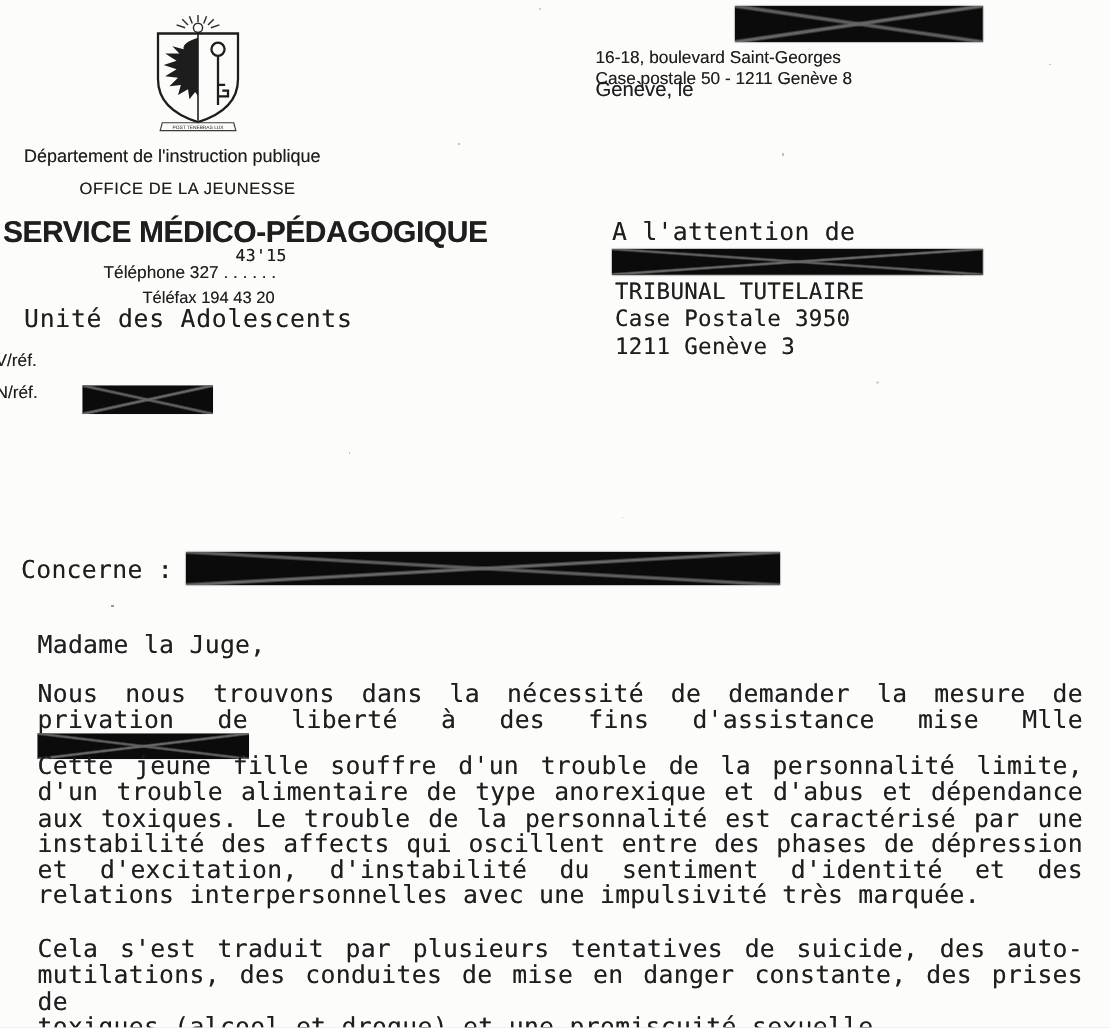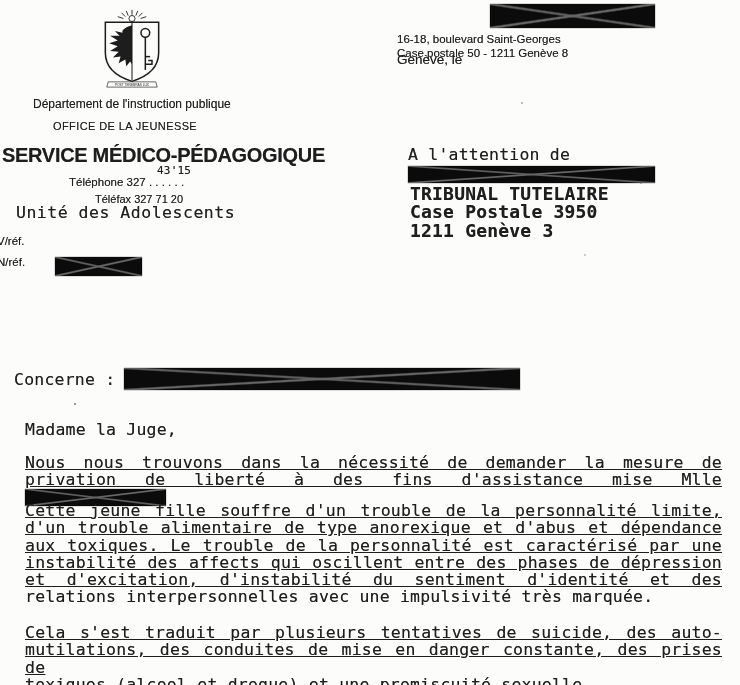--- a/index.html
+++ b/index.html
@@ -25,21 +25,21 @@
   .redact{
     background-color:#0b0b0b;
     background-image:
       linear-gradient(to bottom right, transparent 46%, #666 49%, #666 51%, transparent 54%),
       linear-gradient(to top right,    transparent 46%, #5d5d5d 49%, #5d5d5d 51%, transparent 54%);
     box-shadow:0 0 1px rgba(0,0,0,.8);
   }
   .redact-inline{display:inline-block; width:141px; height:17px; vertical-align:-3px;}
   .bodyblock{width:697px; font-size:16.5px; line-height:17.3px;padding-left:11px;}
   .bline{text-align:justify;}
-  .jfull{text-align-last:justify;text-decoration:underline;}
+  .jfull{text-align-last:justify;}
   .lh-addr div{line-height:18.4px;}
 </style>
 </head>
 <body>
 
 <div class="paper">
 
   <div class="abs" style="left:93px; top:9px;">
     <svg viewBox="0 0 80 84" width="78" height="80" aria-hidden="true">
       <g stroke="#2a2a2a" stroke-width="1">
@@ -59,34 +59,34 @@
         <circle cx="54" cy="25" r="4.6"></circle>
         <line x1="54" y1="29.6" x2="54" y2="64"></line>
         <path d="M54 58 h7 v-4 h-4"></path>
         <path d="M54 50 h5"></path>
       </g>
       <path d="M15 76.5 L65 76.5 L66.5 82 L13.5 82 Z" fill="none" stroke="#3a3a3a" stroke-width="0.8"></path>
       <text x="40" y="80.8" text-anchor="middle" font-size="3.4" fill="#1a1a1a">POST TENEBRAS LUX</text>
     </svg>
   </div>
 
-  <div class="abs sans ink" style="left:33px; top:97px; font-size:12px;">Département de l'instruction publique</div>
+  <div class="abs sans ink" style="left:16px; top:97px; font-size:12px;">Département de l'instruction publique</div>
 
   <div class="abs sans ink" style="left:53px; top:120px; font-size:11px; letter-spacing:.4px;">OFFICE DE LA JEUNESSE</div>
 
   <div class="abs sans ink" style="left:2px; top:144px; font-size:20px; font-weight:bold; letter-spacing:-0.3px;">SERVICE MÉDICO-PÉDAGOGIQUE</div>
 
   <div class="abs mono ink" style="left:157px; top:164px; font-size:11px;">43'15</div>
 
   <div class="abs sans ink" style="left:69px; top:176px; font-size:11.5px;">
     <span>Téléphone 327</span>
     <span>. . . . . .</span>
   </div>
 
-  <div class="abs sans ink" style="left:95px; top:193px; font-size:11px;">Téléfax 327 71 20</div>
+  <div class="abs sans ink" style="left:95px; top:193px; font-size:11px;">Téléfax 194 43 20</div>
 
   <div class="abs mono ink" style="left:16px; top:203px; font-size:16.5px; letter-spacing:.5px;">Unité des Adolescents</div>
 
   <div class="abs sans ink" style="left:-3px; top:235px; font-size:11.5px;">V/réf.</div>
 
   <div class="abs sans ink" style="left:-3px; top:256px; font-size:11.5px;">N/réf.</div>
 
   <div class="abs redact" style="left:55px; top:257px; width:87px; height:19px;"></div>
 
   <div class="abs sans ink" style="left:397px; top:12px; font-size:13.5px;margin-top:40px;">Genève, le</div>
@@ -94,21 +94,21 @@
   <div class="abs redact" style="left:490px; top:4px; width:165px; height:24px;"></div>
 
   <div class="abs sans ink" style="left:397px; top:33px; font-size:11.5px;">16-18, boulevard Saint-Georges</div>
 
   <div class="abs sans ink" style="left:397px; top:47px; font-size:11.5px;">Case postale 50 - 1211 Genève 8</div>
 
   <div class="abs mono ink" style="left:408px; top:145px; font-size:16.5px;">A l'attention de</div>
 
   <div class="abs redact" style="left:408px; top:166px; width:247px; height:17px;"></div>
 
-  <div class="abs mono ink lh-addr" style="left:410px; top:185px; font-size:18px;font-weight:bold;">
+  <div class="abs mono ink lh-addr" style="left:410px; top:185px; font-size:15px;">
     <div>TRIBUNAL TUTELAIRE</div>
     <div>Case Postale 3950</div>
     <div>1211 Genève 3</div>
   </div>
 
   <div class="abs mono ink" style="left:14px; top:370px; font-size:16.5px;">Concerne :</div>
 
   <div class="abs redact" style="left:124px; top:368px; width:396px; height:22px;"></div>
 
   <div class="abs mono ink bodyblock" style="left:14px; top:421px;">Madame la Juge,</div>

